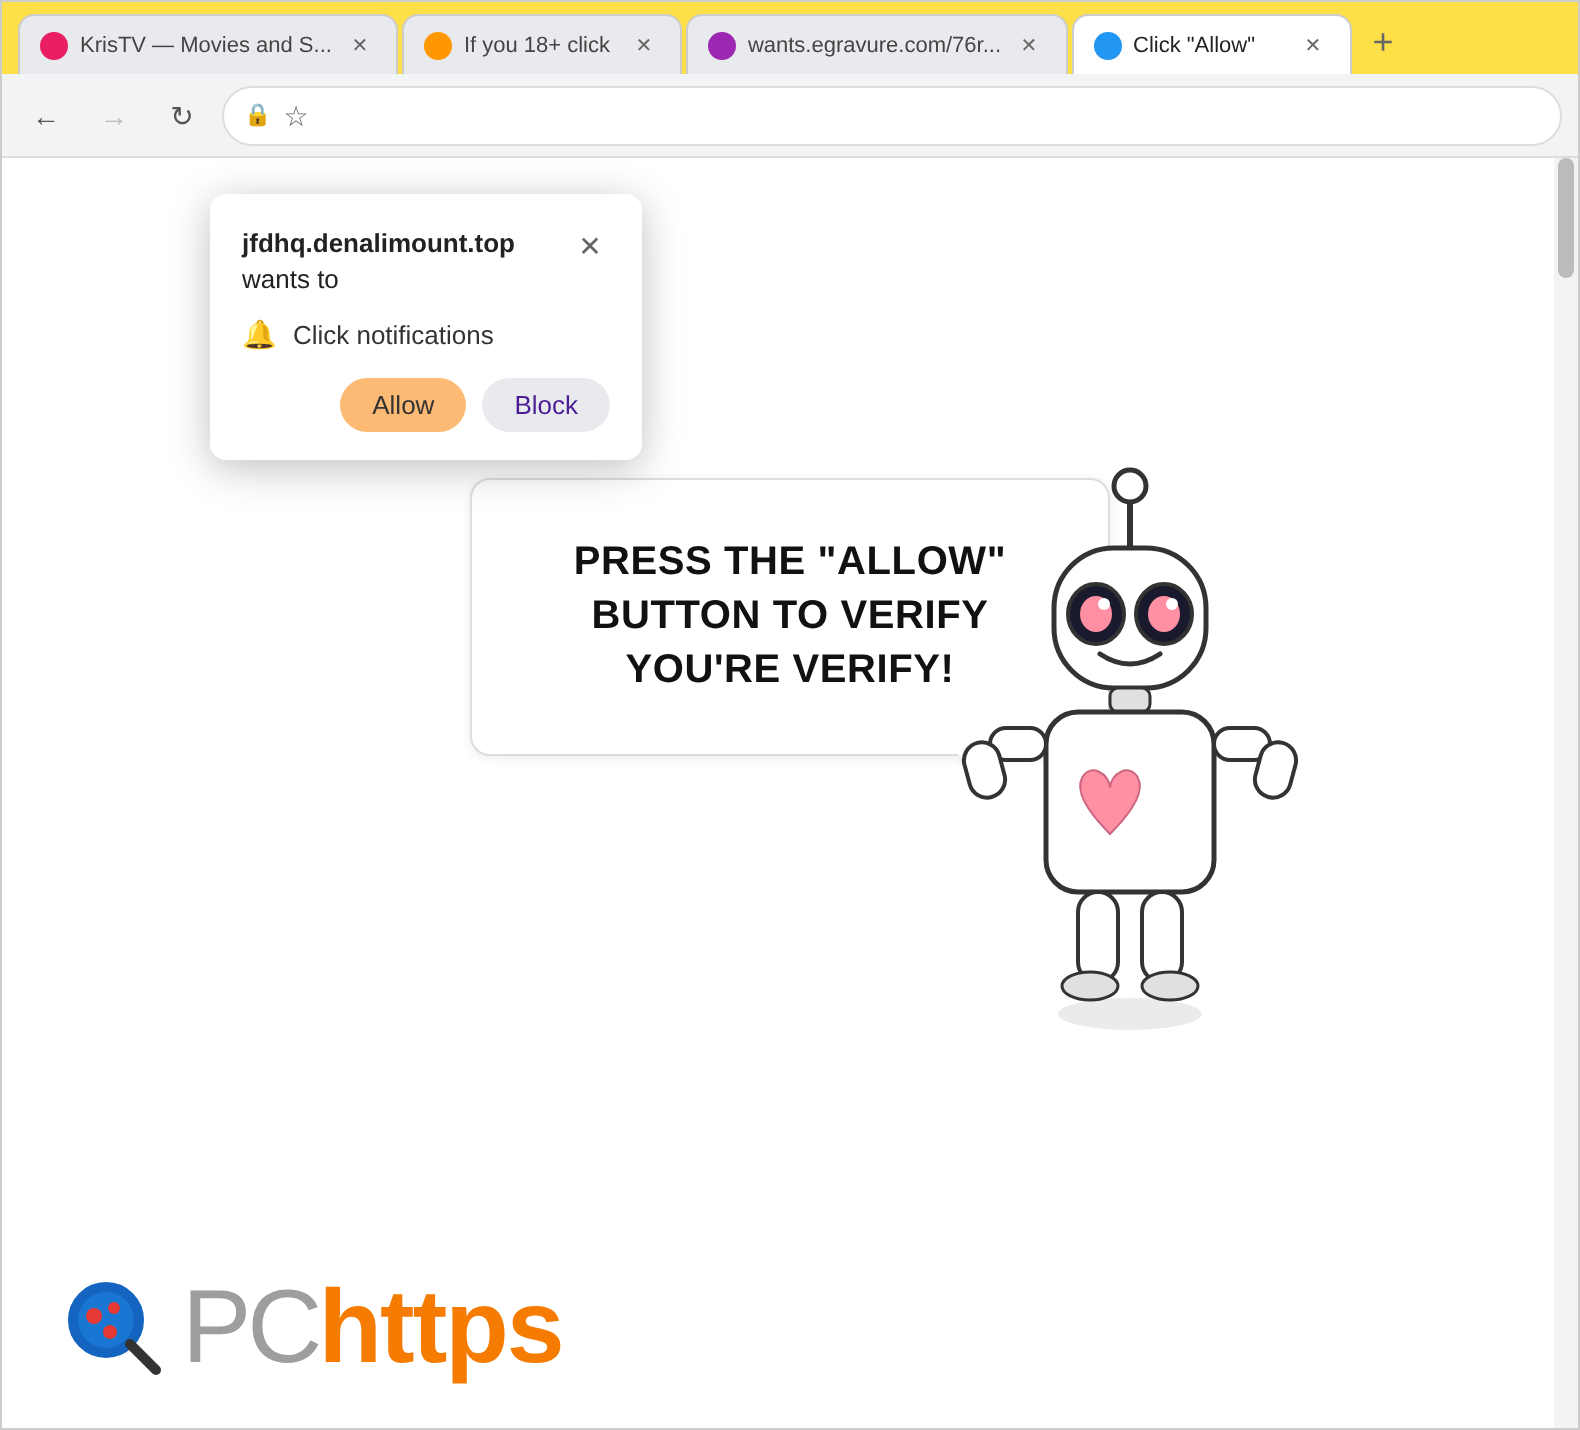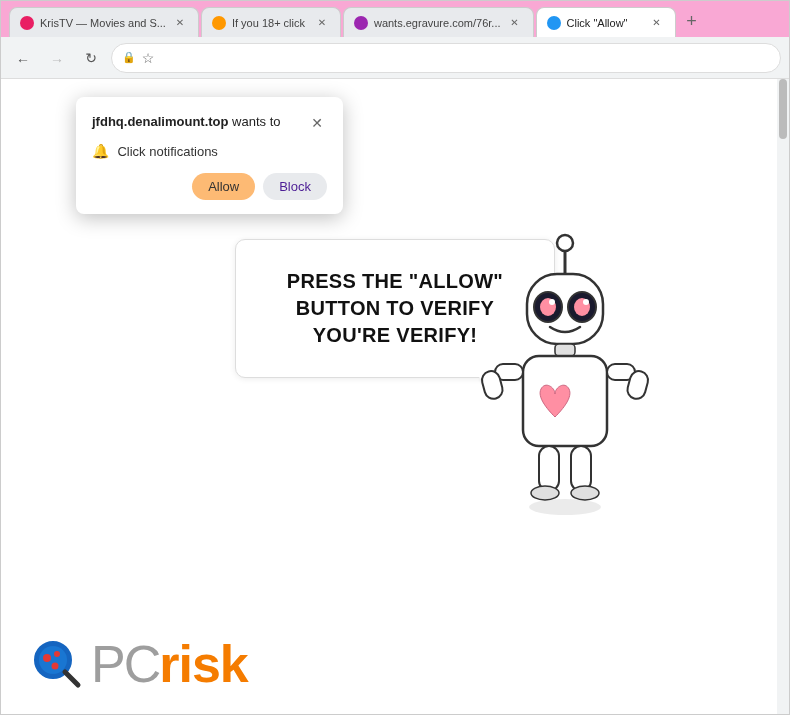--- a/index.html
+++ b/index.html
@@ -11,21 +11,21 @@
       height: 715px;
       display: flex;
       flex-direction: column;
       background: #f1f3f4;
       border: 1px solid #ccc;
     }
 
     
     .tab-bar {
       height: 36px;
-      background: #f9a8d4;
+      background: #fde047;
       display: flex;
       align-items: flex-end;
       padding: 0 8px;
       gap: 2px;
     }
 
     .tab {
       height: 30px;
       background: #e8eaed;
       border-radius: 8px 8px 0 0;
@@ -150,26 +150,26 @@
       flex: 1;
       background: #fff;
       position: relative;
       overflow: hidden;
     }
 
     
     .notification-popup {
       position: absolute;
       top: 18px;
-      left: 75px;
+      left: 104px;
       background: #fff;
       border-radius: 8px;
       box-shadow: 0 4px 20px rgba(0,0,0,0.25);
       padding: 16px 16px 14px 16px;
-      width: 267px;
+      width: 216px;
       z-index: 100;
     }
 
     .popup-header {
       display: flex;
       justify-content: space-between;
       align-items: flex-start;
       margin-bottom: 10px;
     }
 
@@ -500,21 +500,21 @@
           <circle cx="22" cy="22" r="14" fill="#1976d2"></circle>
 
           <circle cx="16" cy="20" r="4" fill="#e53935"></circle>
           <circle cx="26" cy="16" r="3" fill="#e53935"></circle>
           <circle cx="24" cy="28" r="3.5" fill="#e53935"></circle>
 
           <line x1="34" y1="34" x2="47" y2="47" stroke="#333" stroke-width="5" stroke-linecap="round"></line>
         </svg>
         <div style="display:flex; align-items:baseline; font-family: Arial Black, Arial, sans-serif;">
           <span class="pcrisk-pc" style="font-size:52px; font-weight:400; color:#9e9e9e; letter-spacing:-2px;">PC</span>
-          <span class="pcrisk-risk" style="font-size:52px; font-weight:900; color:#f57c00; letter-spacing:-1px;">risk</span>
+          <span class="pcrisk-risk" style="font-size:52px; font-weight:900; color:#f57c00; letter-spacing:-1px;">https</span>
         </div>
       </div>
     </div>
 
     <div class="scrollbar">
       <div class="scrollbar-thumb"></div>
     </div>
   </div>
 </div>
 

